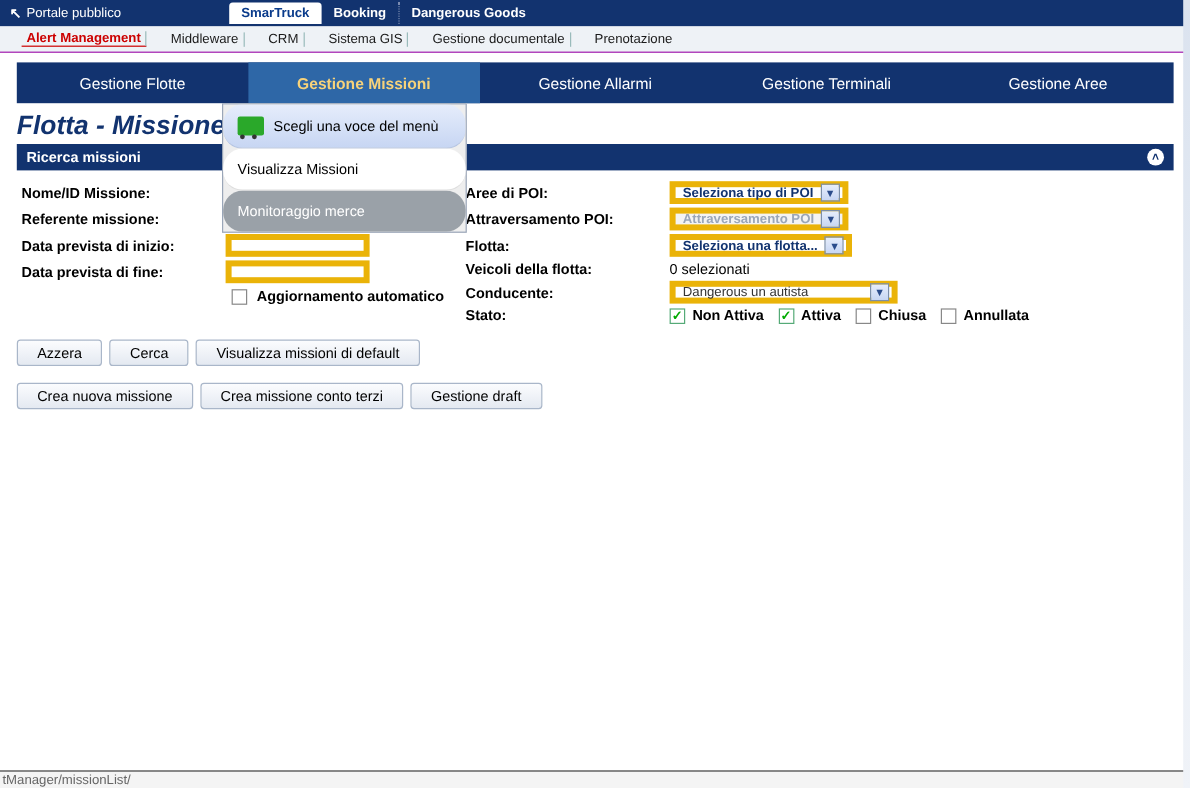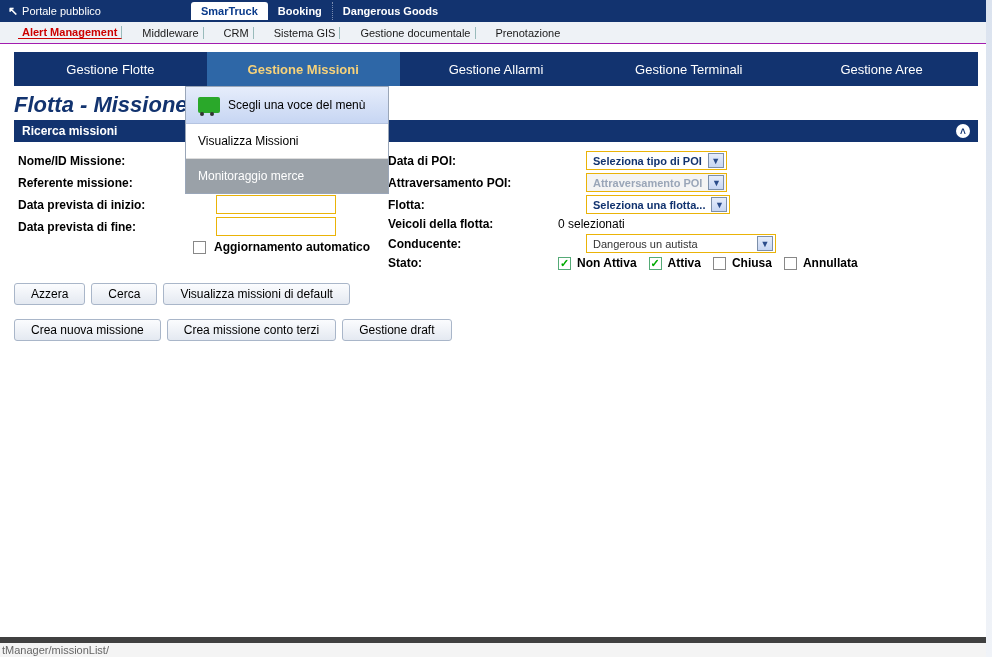--- a/index.html
+++ b/index.html
@@ -97,20 +97,21 @@
     width: 204px;
     background: #eeeeee;
     border: 1px solid #9aa6b8;
     z-index: 100;
     font-size: 12px;
   }
   .dropdown-item {
     padding: 10px 12px;
     display: flex; align-items: center; gap: 8px;
     cursor: pointer;
+    border-radius: 16px;
   }
   .dropdown-item.header {
     background: linear-gradient(#e6edfb, #c7d6f3);
     border-bottom: 1px solid #b5c4e1;
   }
   .dropdown-item.white { background: #fff; border-bottom: 1px solid #ddd; }
   .dropdown-item.grey { background: #9aa1a8; color: #fff; }
   .truck-icon {
     width: 22px; height: 16px; background: #2aa82a;
     border-radius: 2px; position: relative;
@@ -161,24 +162,23 @@
     font-weight: bold;
     font-size: 12px;
     width: 170px;
   }
   .label-r {
     font-weight: bold; font-size: 12px;
     width: 170px;
   }
   input[type=text], .sel {
     height: 19px;
-    border: 1px solid #eab308;
+    border: 5px solid #eab308;
     font-size: 11px;
     padding: 1px 4px;
-    margin-left: 28px;
   }
   input[type=text].mid { width: 120px; }
   .sel {
     display: inline-flex; align-items: center;
     gap: 6px; background: #fff;
     padding: 0 2px 0 6px;
     cursor: pointer;
     color: #12336f;
     font-weight: bold;
   }
@@ -204,21 +204,21 @@
     border-radius: 3px;
     font-size: 12px;
     cursor: pointer;
   }
   
   .status-bottom {
     position: absolute;
     bottom: 0; left: 0;
     font-size: 11px;
     color: #666;
-    border-top: 6px solid #404040;
+    border-top: 1px solid #404040;
     padding: 1px 2px;
     width: 100%;
     background: #f4f4f4;
   }
   .right-scrollhint {
     position:absolute; right:0; top:0; width:6px; height:100%;
     background: linear-gradient(#dbe3ef, #f0f3f8);
   }
 </style>
 </head>
@@ -282,21 +282,21 @@
         <input type="text" class="mid" style="">
       </div>
       <div class="auto-row">
         <span class="chk unchecked"></span>
         <span>Aggiornamento automatico</span>
       </div>
     </div>
 
     <div class="col">
       <div class="form-row">
-        <span class="label-r">Data di POI:</span>
+        <span class="label-r">Aree di POI:</span>
         <span class="sel">
           <span>Seleziona tipo di POI</span>
           <span class="arrow">▼</span>
         </span>
       </div>
       <div class="form-row">
         <span class="label-r">Attraversamento POI:</span>
         <span class="sel disabled">
           <span>Attraversamento POI</span>
           <span class="arrow">▼</span>

